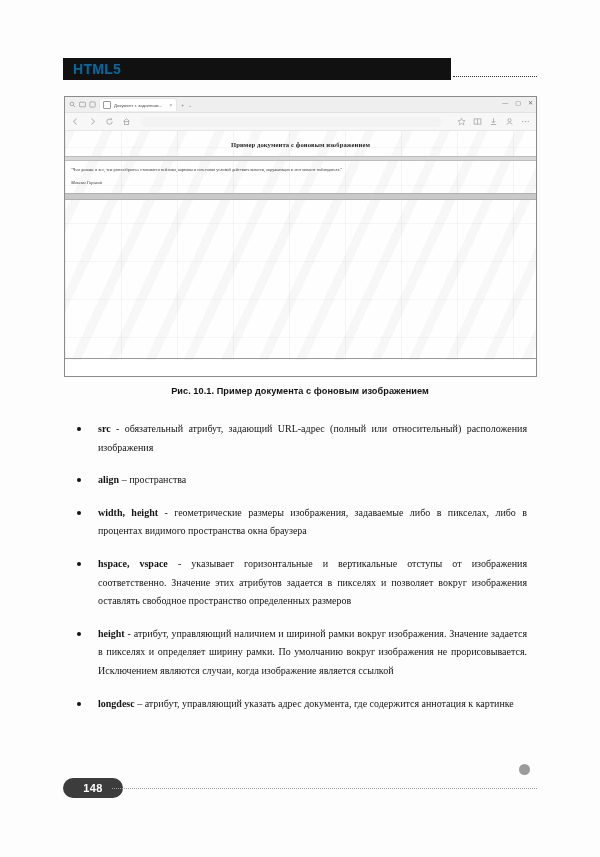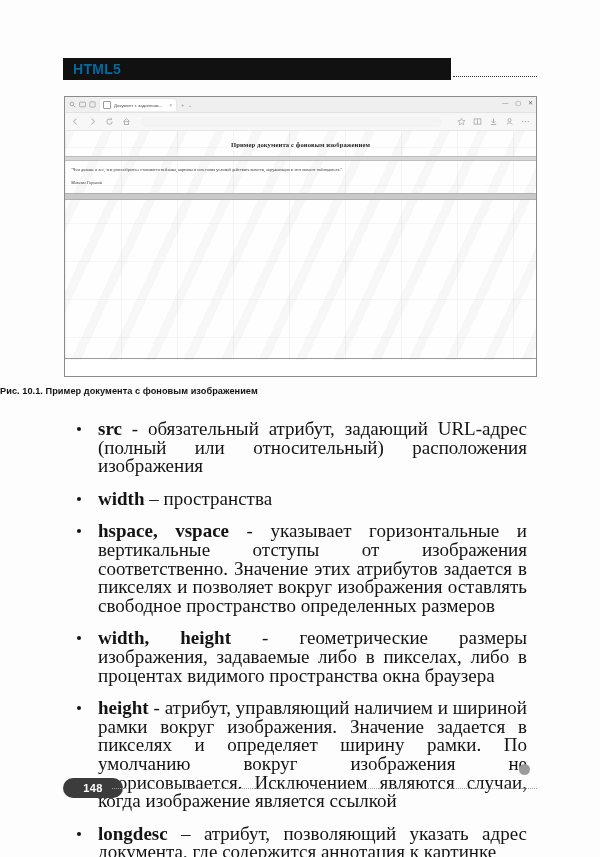--- a/index.html
+++ b/index.html
@@ -231,41 +231,41 @@
     height: 16px;
     background: #ffffff;
   }
 
   
   .caption {
     position: absolute;
     left: 0;
     top: 386px;
     width: 600px;
-    text-align: left;
+    text-align: center;
     font-family: "Liberation Sans", sans-serif;
     font-weight: bold;
     font-size: 9.2px;
     color: #121212;
     letter-spacing: .05px;
   }
 
   
   .bullets {
     position: absolute;
     left: 72px;
     top: 420px;
     width: 455px;
   }
   .bullet-item {
     position: relative;
     padding-left: 26px;
     margin-bottom: 14px;
     font-family: "Liberation Serif", serif;
-    font-size: 19px;
+    font-size: 10px;
     line-height: 18.6px;
     color: #141414;
     text-align: justify;
   }
   .bullet-item::before {
     content: "";
     position: absolute;
     left: 5px;
     top: 7px;
     width: 4px;
@@ -430,33 +430,33 @@
 
   </div>
 
   <div class="caption">Рис. 10.1. Пример документа с фоновым изображением</div>
 
   <div class="bullets">
     <div class="bullet-item">
       <b>src</b><span> - обязательный атрибут, задающий URL-адрес (полный или относительный) расположения изображения</span>
     </div>
     <div class="bullet-item">
-      <b>width</b><span> – пространства</span>
+      <b>align</b><span> – пространства</span>
+    </div>
+    <div class="bullet-item">
+      <b>width, height</b><span> - геометрические размеры изображения, задаваемые либо в пикселах, либо в процентах видимого пространства окна браузера</span>
     </div>
     <div class="bullet-item">
       <b>hspace, vspace</b><span> - указывает горизонтальные и вертикальные отступы от изображения соответственно. Значение этих атрибутов задается в пикселях и позволяет вокруг изображения оставлять свободное пространство определенных размеров</span>
     </div>
     <div class="bullet-item">
-      <b>width, height</b><span> - геометрические размеры изображения, задаваемые либо в пикселах, либо в процентах видимого пространства окна браузера</span>
-    </div>
-    <div class="bullet-item">
       <b>height</b><span> - атрибут, управляющий наличием и шириной рамки вокруг изображения. Значение задается в пикселях и определяет ширину рамки. По умолчанию вокруг изображения не прорисовывается. Исключением являются случаи, когда изображение является ссылкой</span>
     </div>
     <div class="bullet-item">
-      <b>longdesc</b><span> – атрибут, позволяющий указать адрес документа, где содержится аннотация к картинке</span>
+      <b>longdesc</b><span> – атрибут, управляющий указать адрес документа, где содержится аннотация к картинке</span>
     </div>
   </div>
 
   <div class="footer-dot"></div>
   <div class="page-num">148</div>
   <div class="footer-dots"></div>
 
 </div>
 
 </body></html>

